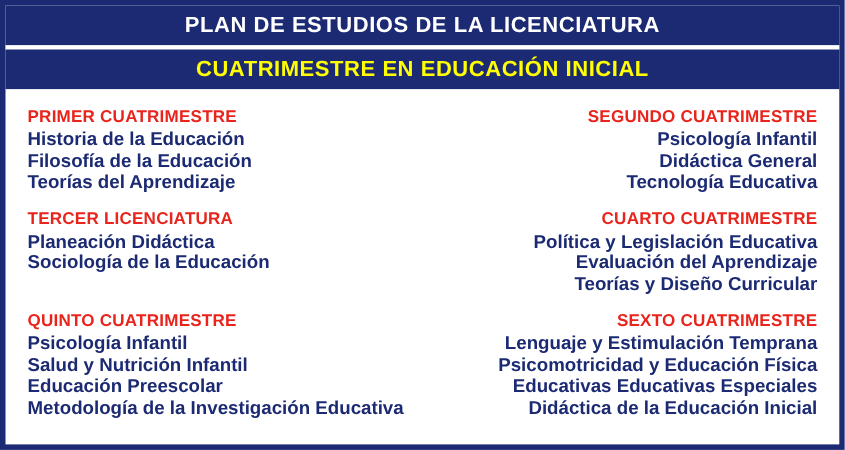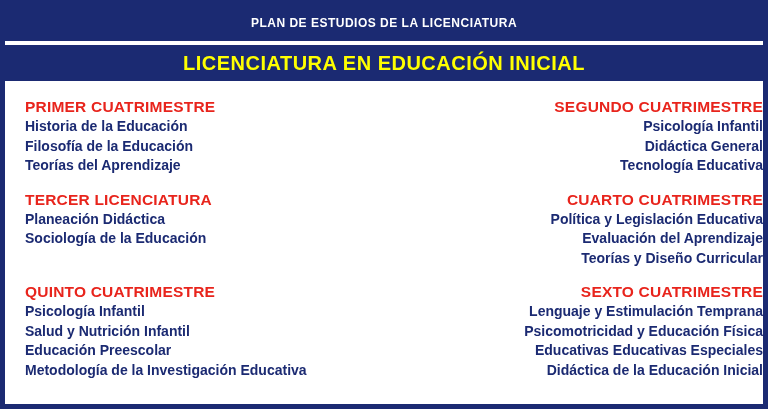--- a/index.html
+++ b/index.html
@@ -22,21 +22,21 @@
     background: #ffffff;
   }
   .banner {
     background: #1b2a72;
     text-align: center;
     box-sizing: border-box;
   }
   .banner-main {
     height: 36px;
     line-height: 36px;
-    font-size: 12px;
+    font-size: 20px;
     font-weight: bold;
     color: #ffffff;
     letter-spacing: 0.5px;
   }
   .banner-sep {
     height: 4px;
     background: #ffffff;
   }
   .banner-sub {
     height: 36px;
@@ -60,49 +60,50 @@
   }
   .col {
     width: 50%;
     box-sizing: border-box;
   }
   .col-left {
     padding-left: 20px;
     text-align: left;
   }
   .col-right {
+    padding-right: 20px;
     text-align: right;
   }
   .term {
     margin-bottom: 14px;
   }
   .term-title {
     color: #e8241c;
     font-weight: bold;
     font-size: 15.5px;
     line-height: 19px;
     letter-spacing: 0.2px;
     margin-bottom: 1px;
   }
   .course {
     color: #1b2a72;
     font-weight: bold;
-    font-size: 14px;
+    font-size: 17px;
     line-height: 19.5px;
   }
 </style>
 </head>
 <body>
 
 <div class="page">
 
   <div class="banner">
     <div class="banner-main">PLAN DE ESTUDIOS DE LA LICENCIATURA</div>
     <div class="banner-sep"></div>
-    <div class="banner-sub">LICENCIATURA EN EDUCACIÓN INICIAL</div>
+    <div class="banner-sub">CUATRIMESTRE EN EDUCACIÓN INICIAL</div>
   </div>
 
   <div class="content">
     <div class="columns">
       <div class="col col-left">
         <div class="term">
           <div class="term-title">PRIMER CUATRIMESTRE</div>
           <div class="course">Historia de la Educación</div>
           <div class="course">Filosofía de la Educación</div>
           <div class="course">Teorías del Aprendizaje</div>

